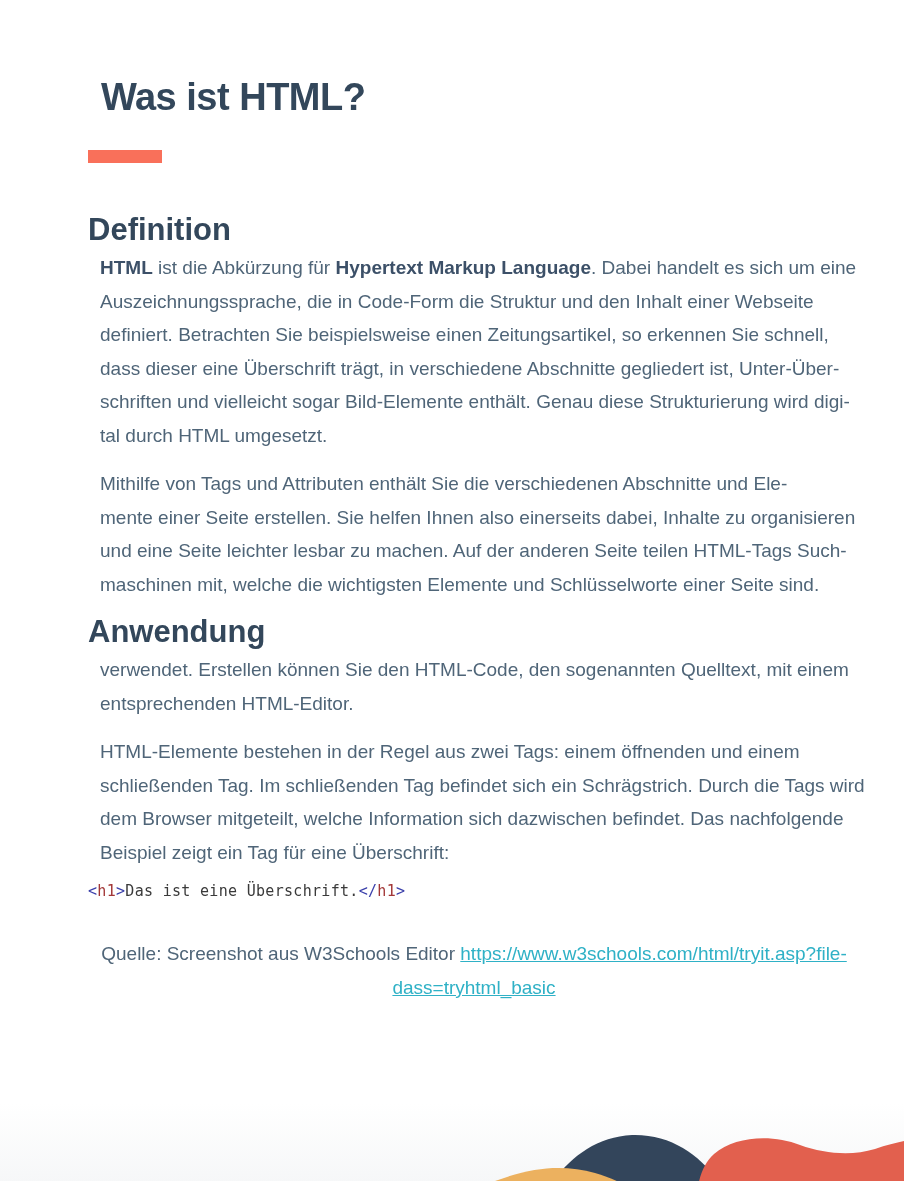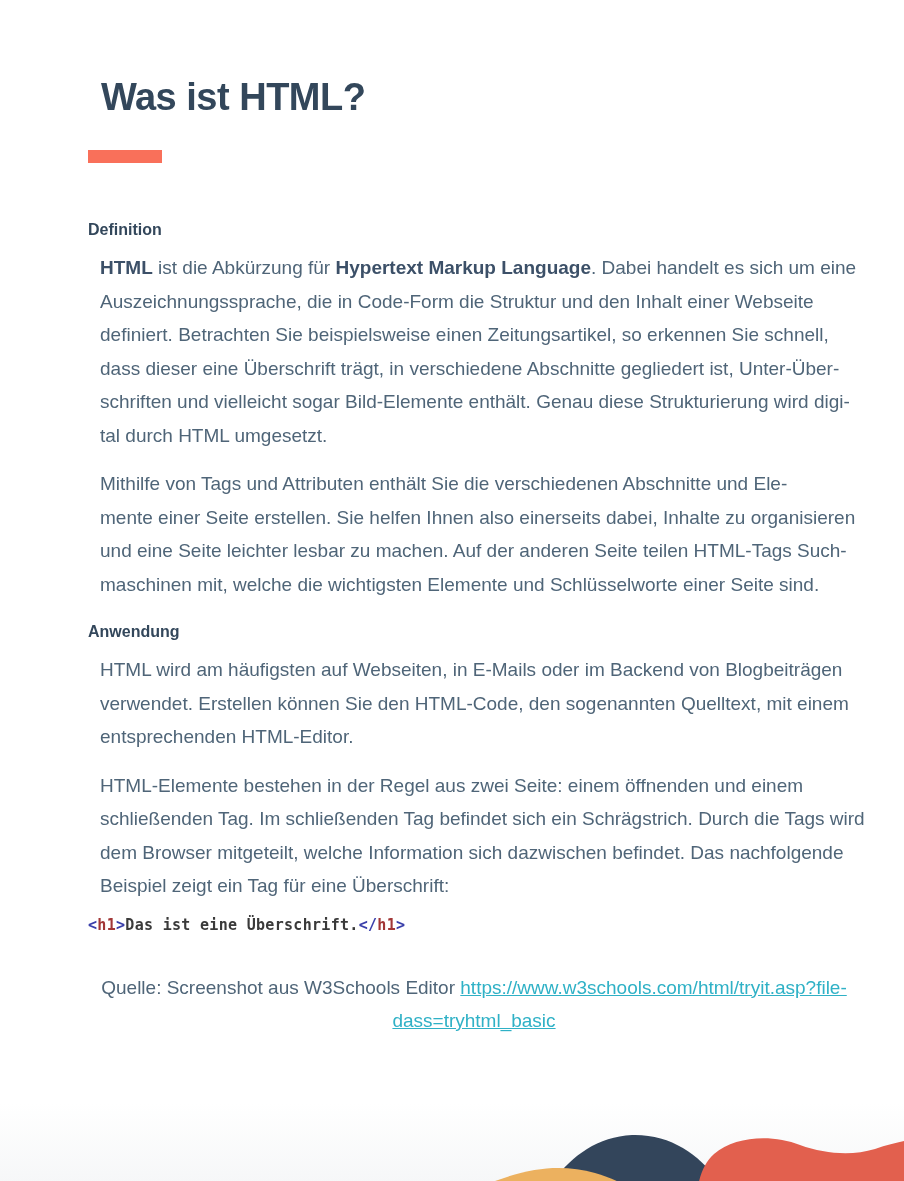--- a/index.html
+++ b/index.html
@@ -18,38 +18,38 @@
     letter-spacing: -0.5px;
     color: var(--heading);
   }
   .accent-bar {
     margin-top: 28px;
     width: 74px; height: 13px;
     background: var(--accent-bar);
   }
   h2.section-heading {
     margin: 50px 0 4px 0;
-    font-size: 16px; line-height: 34px; font-weight: bold;
+    font-size: 31px; line-height: 34px; font-weight: bold;
     color: var(--heading);
   }
   h2.section-heading.second { margin-top: 14px; }
 
   .para {
     margin: 0 0 10px 12px;
     font-size: 19px; line-height: 33.5px;
     color: var(--body-text);
   }
   .para .line { white-space: nowrap; }
   .para b { font-weight: bold; color: var(--bold-text); }
   .para.gap-top { margin-top: 15px; }
 
   .code {
     margin-top: 8px;
     font-family: "DejaVu Sans Mono", "Liberation Mono", monospace;
-    font-size: 15px; line-height: 24px; font-weight: bold;
+    font-size: 15px; line-height: 24px; font-weight: normal;
     letter-spacing: 0.3px;
     white-space: nowrap;
   }
   .code .bracket { color: var(--code-bracket); }
   .code .tagname { color: var(--code-tag); }
   .code .codetext { color: var(--code-text); }
 
   .source { margin-top: 34px; text-align: center; }
   .source a.link {
     color: var(--link);
@@ -94,27 +94,26 @@
         <div class="line">mente einer Seite erstellen. Sie helfen Ihnen also einerseits dabei, Inhalte zu organisieren</div>
         <div class="line">und eine Seite leichter lesbar zu machen. Auf der anderen Seite teilen HTML-Tags Such-</div>
         <div class="line">maschinen mit, welche die wichtigsten Elemente und Schlüsselworte einer Seite sind.</div>
       </div>
     </section>
 
     <section>
       <h2 class="section-heading second">Anwendung</h2>
 
       <div class="para">
-        <div class="line">HTML wird am häufigsten auf Webseiten, in E-Mails oder im Backend von Blogbeiträgen</div>
         <div class="line">verwendet. Erstellen können Sie den HTML-Code, den sogenannten Quelltext, mit einem</div>
         <div class="line">entsprechenden HTML-Editor.</div>
       </div>
 
       <div class="para gap-top">
-        <div class="line">HTML-Elemente bestehen in der Regel aus zwei Seite: einem öffnenden und einem</div>
+        <div class="line">HTML-Elemente bestehen in der Regel aus zwei Tags: einem öffnenden und einem</div>
         <div class="line">schließenden Tag. Im schließenden Tag befindet sich ein Schrägstrich. Durch die Tags wird</div>
         <div class="line">dem Browser mitgeteilt, welche Information sich dazwischen befindet. Das nachfolgende</div>
         <div class="line">Beispiel zeigt ein Tag für eine Überschrift:</div>
       </div>
     </section>
 
     <div class="code"><span class="bracket">&lt;</span><span class="tagname">h1</span><span class="bracket">&gt;</span><span class="codetext">Das ist eine Überschrift.</span><span class="bracket">&lt;/</span><span class="tagname">h1</span><span class="bracket">&gt;</span></div>
 
     <div class="para source">
       <div class="line"><span>Quelle: Screenshot aus W3Schools Editor </span><a class="link">https://www.w3schools.com/html/tryit.asp?file-</a></div>

